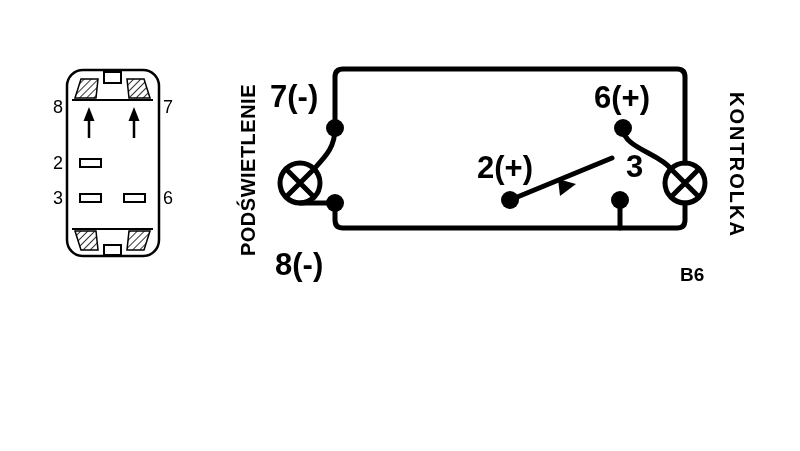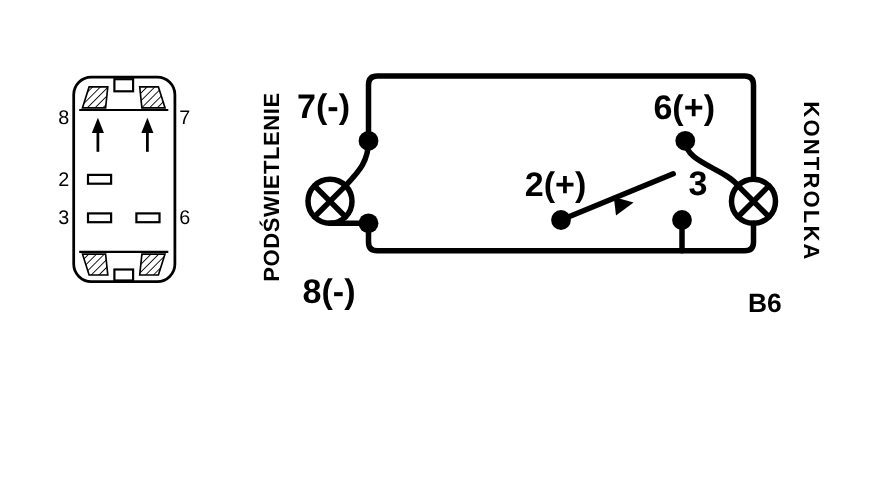--- a/index.html
+++ b/index.html
@@ -44,21 +44,21 @@
   #lbl-indicator {
     left: 647px; top: 154px; width: 180px; height: 22px;
     letter-spacing: 2px;
     transform: rotate(90deg);
   }
   #lbl-t7 { left: 270px; top: 81px; }
   #lbl-t6 { left: 594px; top: 82px; }
   #lbl-t2 { left: 477px; top: 152px; }
   #lbl-t3 { left: 626px; top: 151px; }
   #lbl-t8 { left: 275px; top: 249px; }
-  #lbl-b6 { left: 680px; top: 265px; font-size: 24px; }
+  #lbl-b6 { left: 680px; top: 265px; font-size: 19px; }
   #pin-8 { left: 50px;  top: 98px; }
   #pin-7 { left: 160px; top: 98px; }
   #pin-2 { left: 50px;  top: 154px; }
   #pin-3 { left: 50px;  top: 189px; }
   #pin-6 { left: 160px; top: 189px; }
 </style>
 </head>
 <body>
 
 <div id="canvas">

